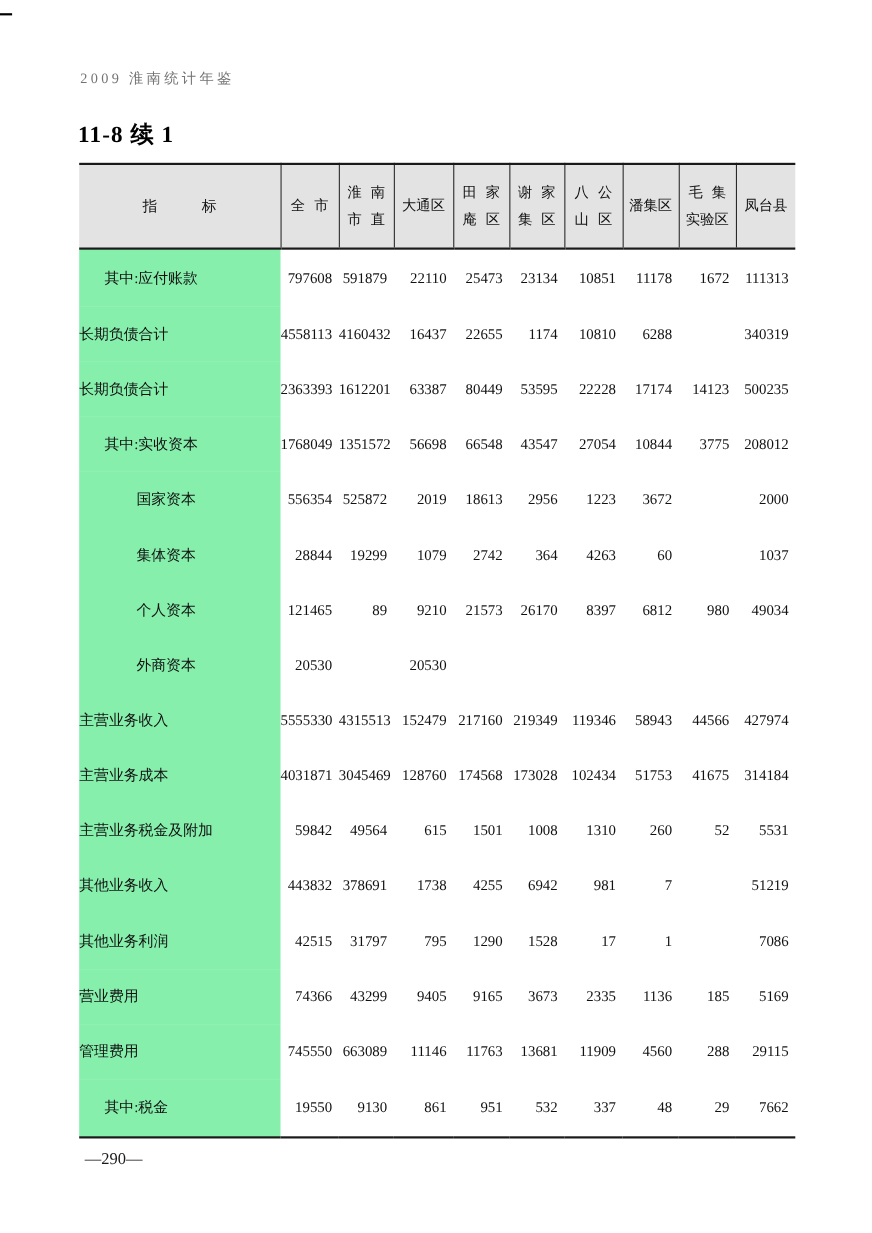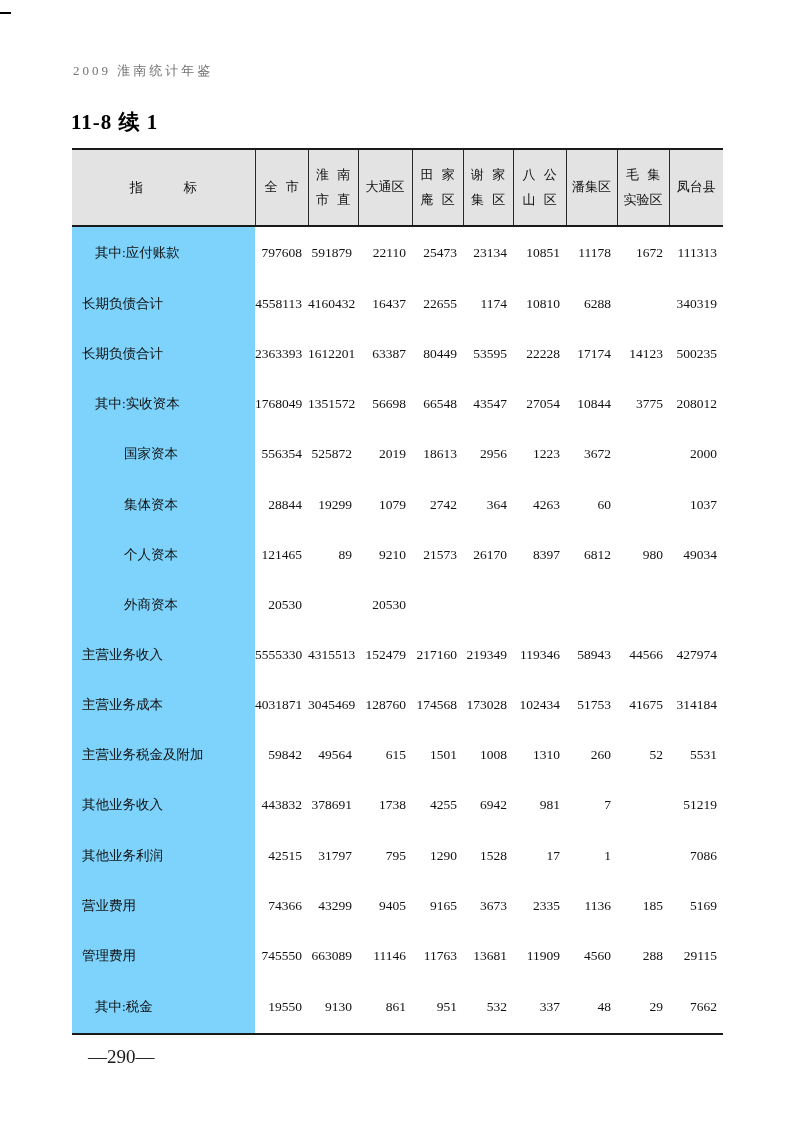--- a/index.html
+++ b/index.html
@@ -45,28 +45,28 @@
     border-right: 1px solid #2a2a2a;
     border-bottom: 2px solid #1a1a1a;
   }
   thead th:last-child { border-right: none; }
   thead th.indicator { font-size: 13.5px; }
   tbody td {
     padding: 0;
     font-size: 13.5px;
     vertical-align: middle;
   }
-  td.label { background: #7dd3fc; text-align: left; }
-  td.label.indent-0 { padding-left: 10px; }
+  td.label { background: #86efac; text-align: left; }
+  td.label.indent-0 { }
   td.label.indent-1 { padding-left: 23px; }
   td.label.indent-2 { padding-left: 52px; }
   td.num { text-align: right; padding-right: 6px; }
   .page-number {
     position: absolute; left: 77px; top: 1046px;
-    font-size: 19px; color: #1a1a1a; margin-left: 11px;
+    font-size: 15px; color: #1a1a1a;
   }
 </style>
 </head>
 <body>
 
 <div class="page">
   <div class="scan-tick"></div>
   <div class="yearbook-header">2009 淮南统计年鉴</div>
   <div class="table-title">11-8 续 1</div>
 

